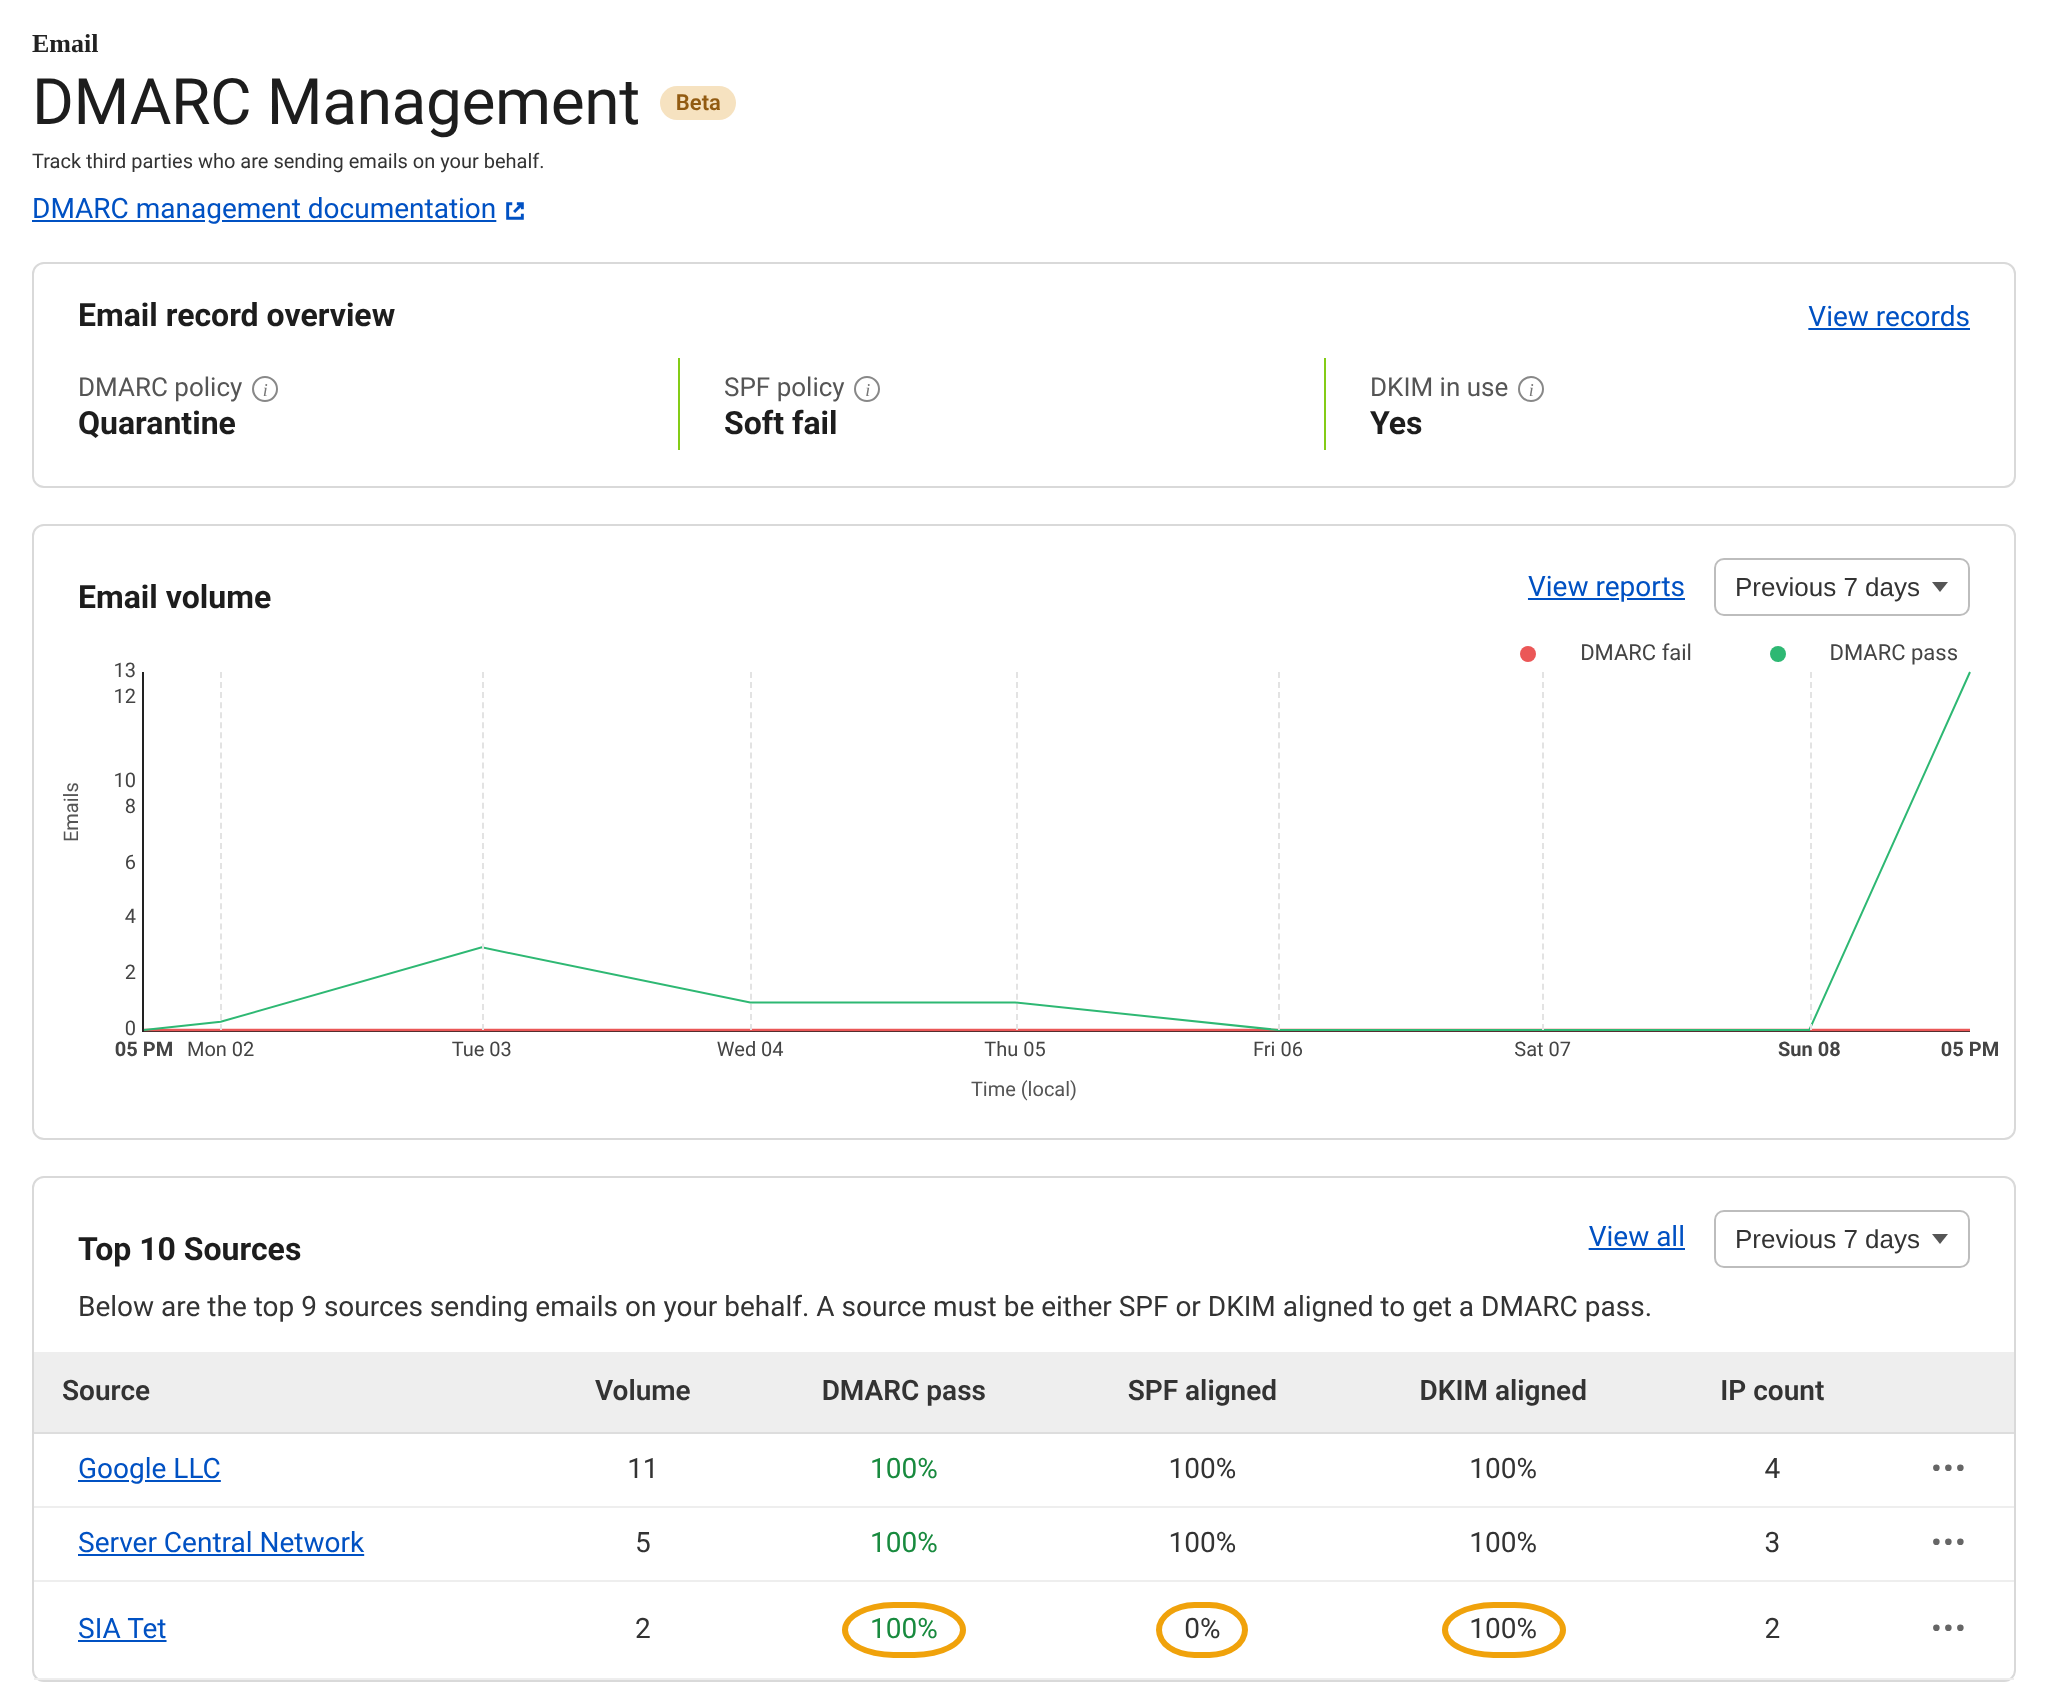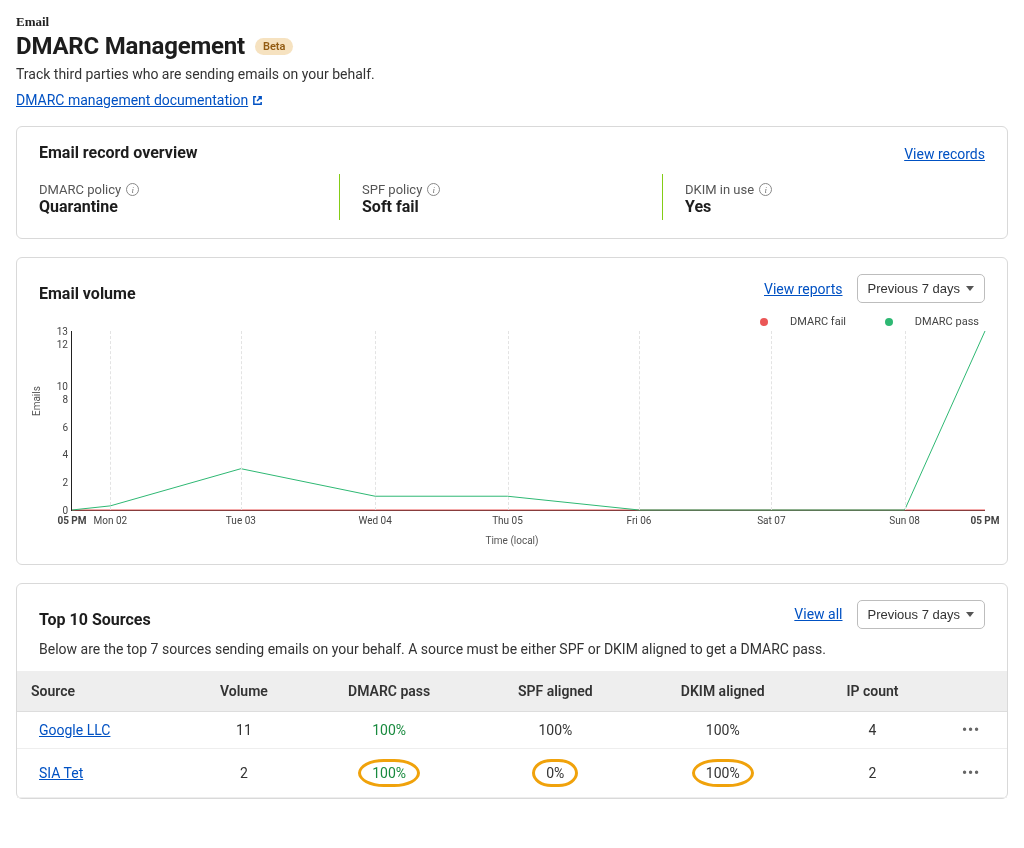--- a/index.html
+++ b/index.html
@@ -6,26 +6,26 @@
   body {
     font-family: -apple-system, BlinkMacSystemFont, "Segoe UI", Roboto, Helvetica, Arial, sans-serif;
     background: #ffffff;
     color: #1d1d1d;
     font-size: 14px;
     padding: 14px 16px;
     width: 1024px;
   }
   .breadcrumb { font-size: 13px; font-weight: 600; color: #222; font-family: Liberation Serif, serif; }
   .title-row { display: flex; align-items: center; gap: 10px; margin-top: 2px; }
-  h1 { font-size: 24px; font-weight: 700; letter-spacing: -0.2px; }
+  h1 { font-size: 32px; font-weight: 400; letter-spacing: -0.2px; }
   .badge-beta {
     background: #f6e2c0; color: #925b12; font-size: 11px; font-weight: 600;
     padding: 2px 8px; border-radius: 10px; text-transform: none;
   }
-  .subtitle { margin-top: 6px; color: #333; font-size: 14px; }
+  .subtitle { margin-top: 6px; color: #333; font-size: 10px; }
   .doc-link { margin-top: 10px; display: inline-flex; align-items: center; gap: 4px; }
   a.link { color: #0051c3; text-decoration: underline; font-size: 14px; }
   .ext-icon { width: 11px; height: 11px; stroke: #0051c3; fill: none; stroke-width: 1.6; }
 
   .card {
     border: 1px solid #d9d9d9; border-radius: 6px; margin-top: 18px; background: #fff;
   }
   .card-header {
     display: flex; justify-content: space-between; align-items: flex-end;
     padding: 16px 22px 12px 22px;
@@ -187,41 +187,41 @@
           <div class="xtick" style="left: 18.5%;">Tue 03</div>
           <div class="grid-x" style="left: 33.2%;"></div>
           <div class="xtick" style="left: 33.2%;">Wed 04</div>
           <div class="grid-x" style="left: 47.7%;"></div>
           <div class="xtick" style="left: 47.7%;">Thu 05</div>
           <div class="grid-x" style="left: 62.1%;"></div>
           <div class="xtick" style="left: 62.1%;">Fri 06</div>
           <div class="grid-x" style="left: 76.6%;"></div>
           <div class="xtick" style="left: 76.6%;">Sat 07</div>
           <div class="grid-x" style="left: 91.2%;"></div>
-          <div class="xtick" style="left: 91.2%;">Sun 08</div>
+          <div class="xtick" style="left: 91.2%; font-weight: bold;">Sun 08</div>
           <div class="xtick edge" style="left: 100%;">05 PM</div>
         </div>
     </div>
     <div class="xaxis-label">Time (local)</div>
   </div>
 </div>
 
 
 <div class="card">
   <div class="card-header">
     <div class="card-title">Top 10 Sources</div>
     <div class="card-actions">
       <a href="#" class="link">View all</a>
       <button class="btn-outline">
         <span>Previous 7 days</span>
         <span class="caret-down"></span>
       </button>
     </div>
   </div>
-  <div class="sources-desc">Below are the top 7 sources sending emails on your behalf. A source must be either SPF or DKIM aligned to get a DMARC pass.</div>
+  <div class="sources-desc">Below are the top 9 sources sending emails on your behalf. A source must be either SPF or DKIM aligned to get a DMARC pass.</div>
   <table>
     <thead>
         <tr id="thead-row">
           <th class="">Source</th>
           <th class="col-center">Volume</th>
           <th class="col-center">DMARC pass</th>
           <th class="col-center">SPF aligned</th>
           <th class="col-center">DKIM aligned</th>
           <th class="col-center">IP count</th>
           <th class="col-center"></th>
@@ -231,20 +231,29 @@
         <tr>
           <td><a href="#" class="cell-link">Google LLC</a></td>
           <td class="col-center">11</td>
           <td class="col-center pass-green">100%</td>
           <td class="col-center">100%</td>
           <td class="col-center">100%</td>
           <td class="col-center">4</td>
           <td class="col-center"><span class="more-dots">•••</span></td>
         </tr>
         <tr>
+          <td><a href="#" class="cell-link">Server Central Network</a></td>
+          <td class="col-center">5</td>
+          <td class="col-center pass-green">100%</td>
+          <td class="col-center">100%</td>
+          <td class="col-center">100%</td>
+          <td class="col-center">3</td>
+          <td class="col-center"><span class="more-dots">•••</span></td>
+        </tr>
+        <tr>
           <td><a href="#" class="cell-link">SIA Tet</a></td>
           <td class="col-center">2</td>
           <td class="col-center pass-green"><span class="circ-wrap">100%</span></td>
           <td class="col-center"><span class="circ-wrap">0%</span></td>
           <td class="col-center"><span class="circ-wrap">100%</span></td>
           <td class="col-center">2</td>
           <td class="col-center"><span class="more-dots">•••</span></td>
         </tr>
       </tbody>
   </table>

